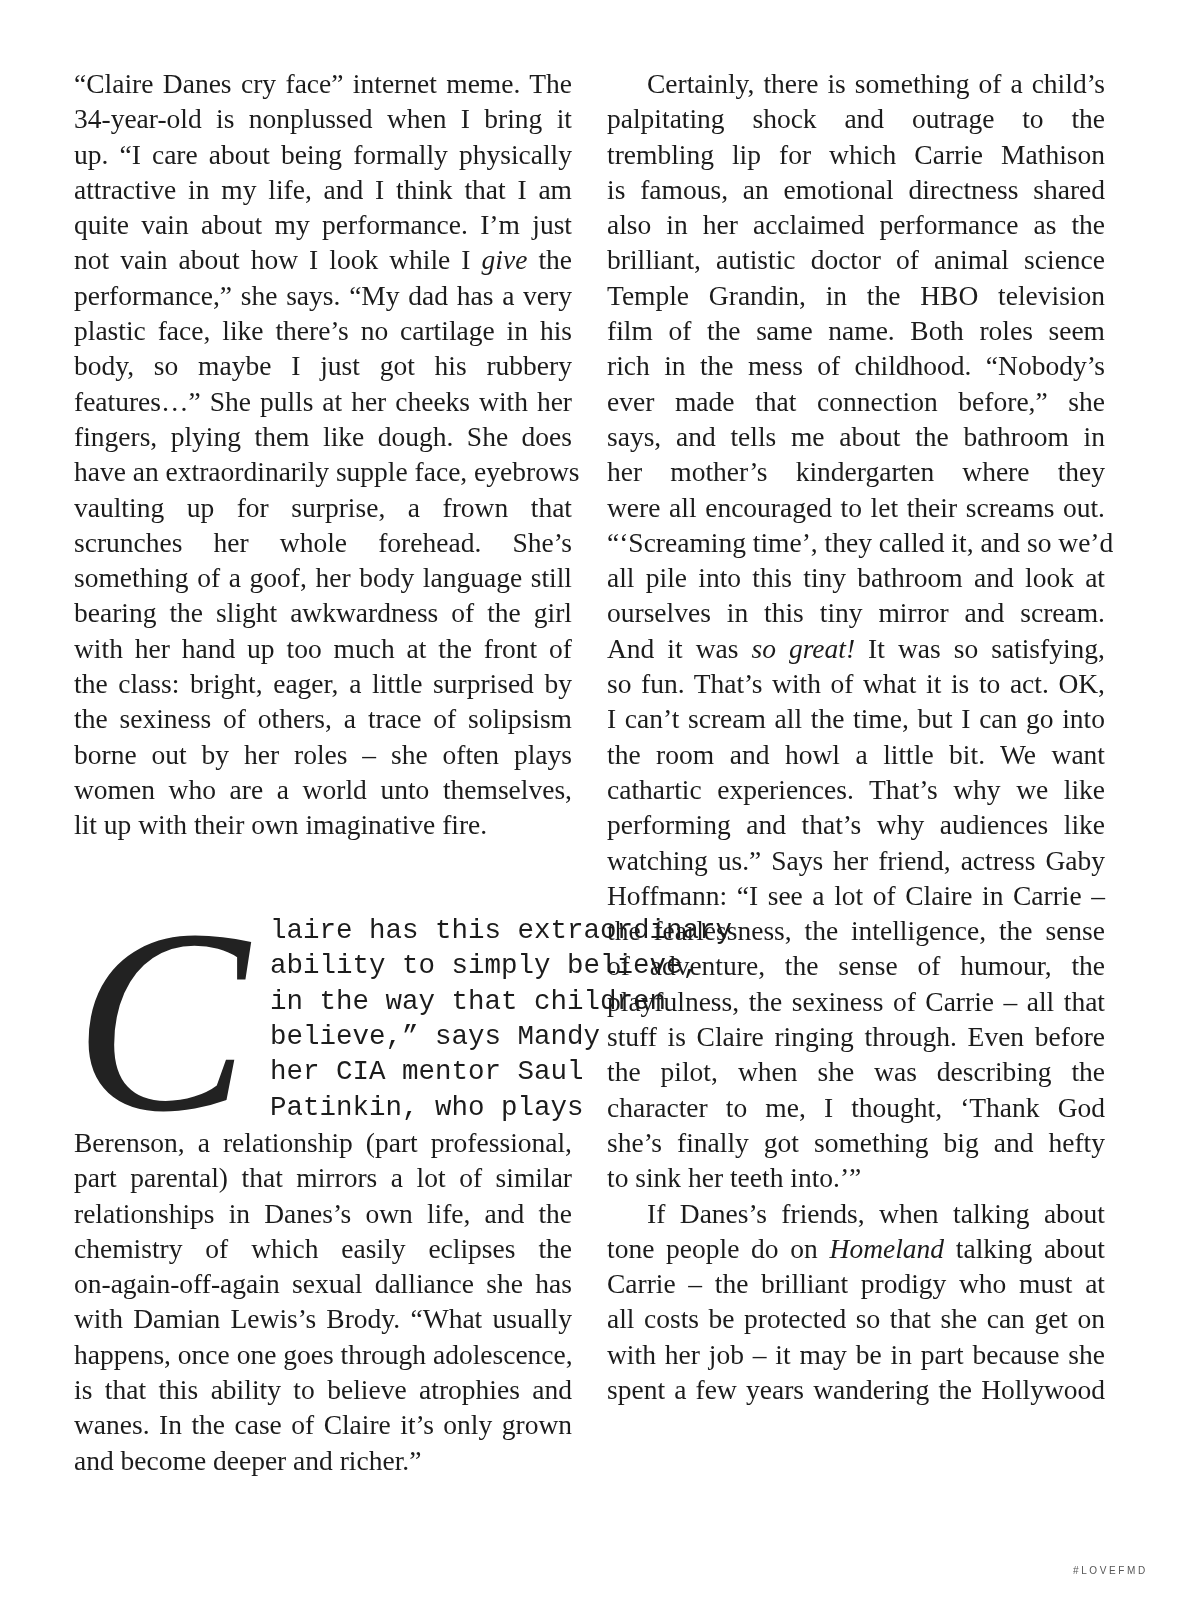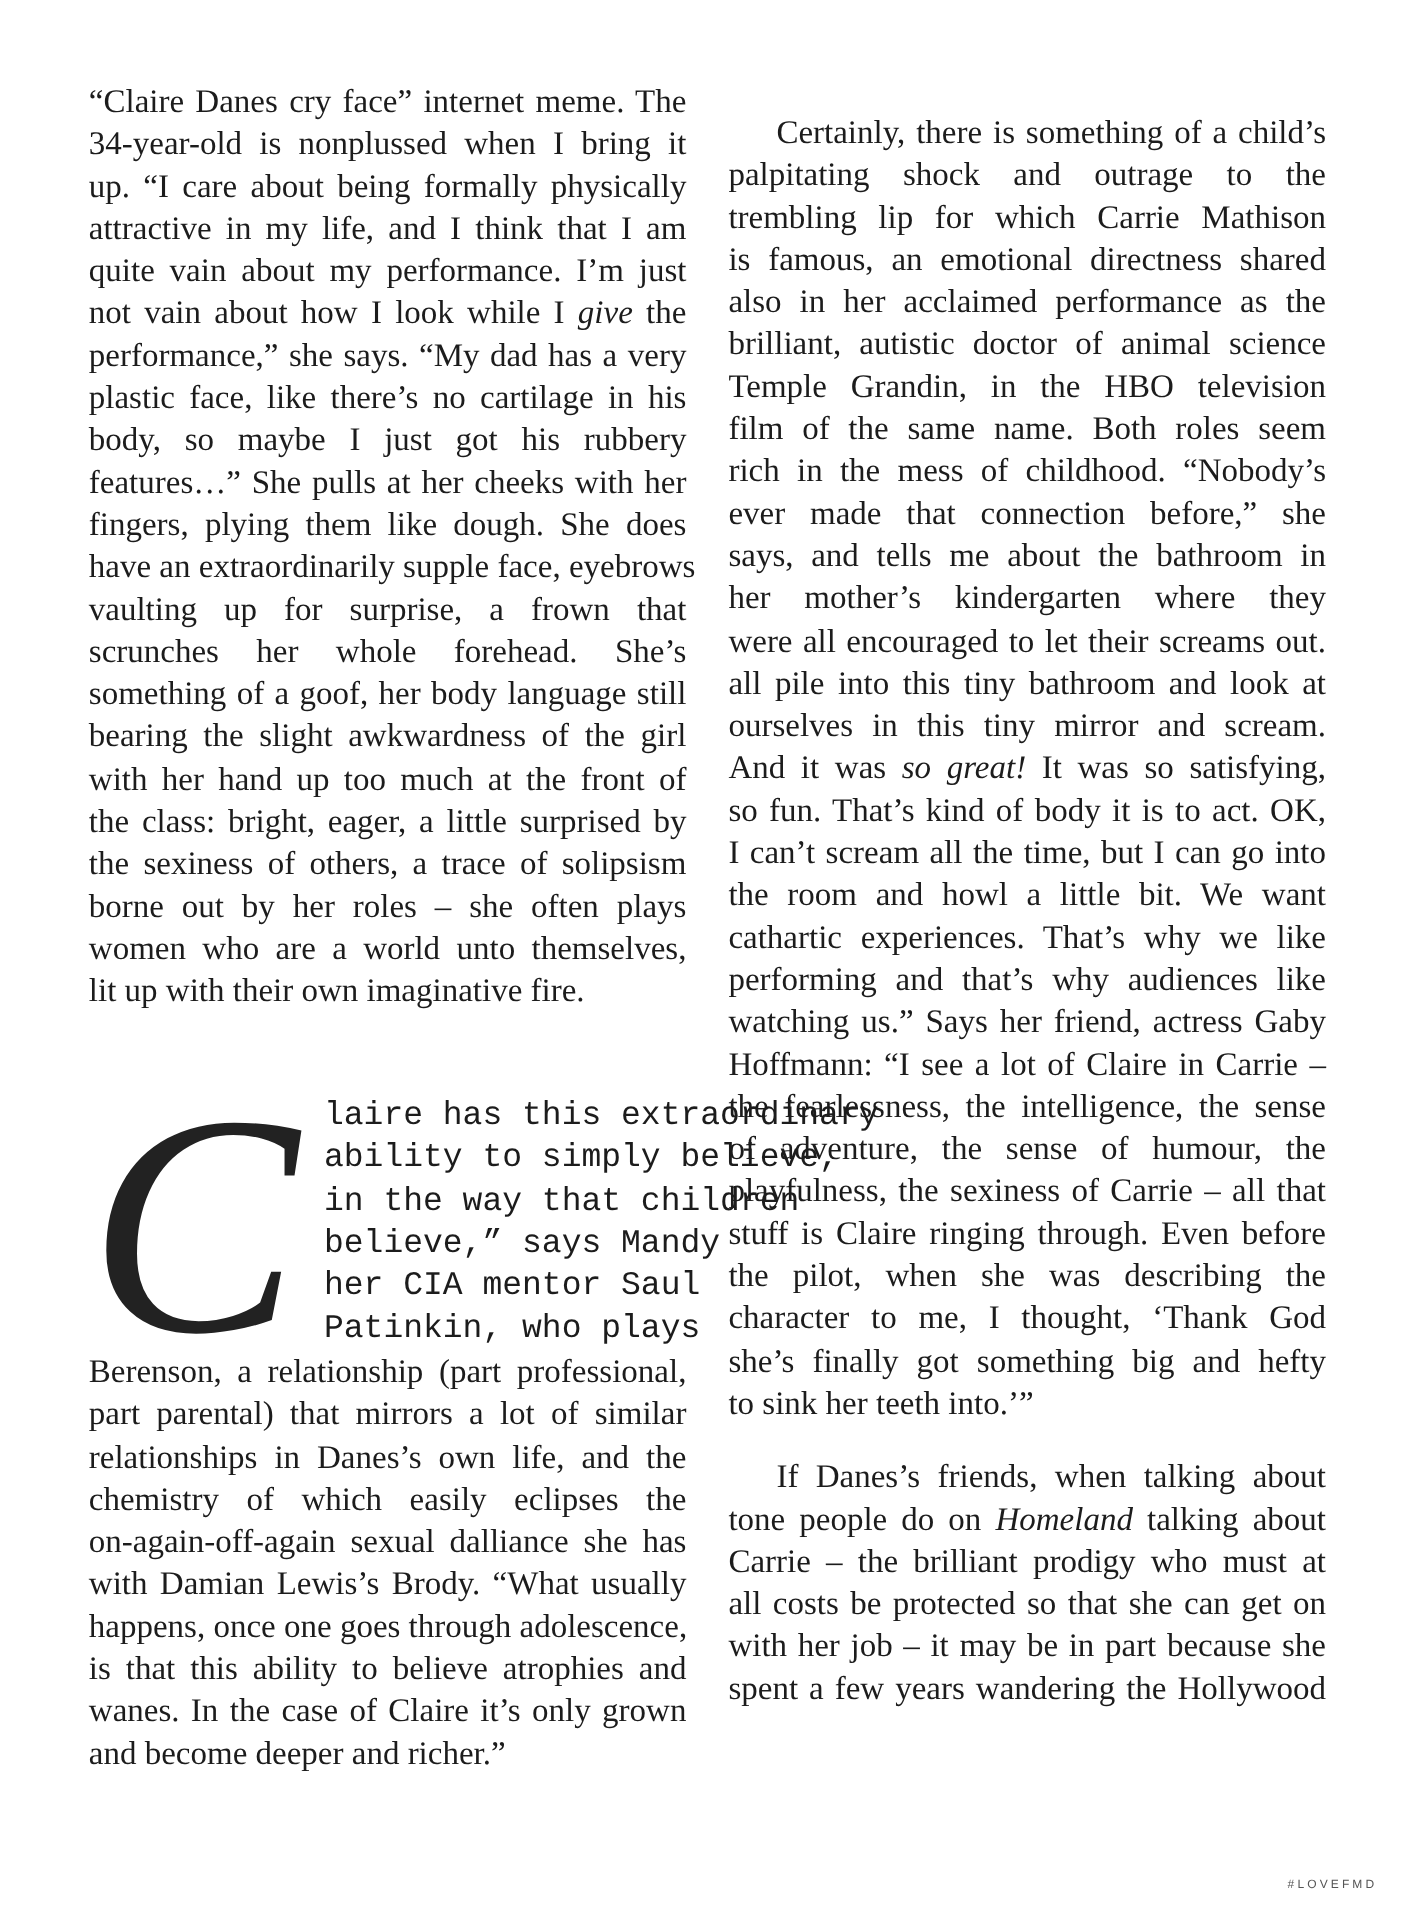--- a/index.html
+++ b/index.html
@@ -38,21 +38,20 @@
       text-align: justify;
       text-align-last: justify;
       overflow: visible;
     }
     .line.last {
       text-align: right;
       text-align-last: left;
     }
     .line.indent {
       padding-left: 40px;
-      margin-top: 26px;
     }
     .line.narrow {
       margin-left: 196px;
       font-family: Liberation Mono, monospace;
     }
     .line i, .line em { font-style: italic; }
 
     .gap { display: block; height: 35.3px; }
 
     .dropcap-block {
@@ -145,24 +144,25 @@
       <span class="line">is famous, an emotional directness shared</span>
       <span class="line">also in her acclaimed performance as the</span>
       <span class="line">brilliant, autistic doctor of animal science</span>
       <span class="line">Temple Grandin, in the HBO television</span>
       <span class="line">film of the same name. Both roles seem</span>
       <span class="line">rich in the mess of childhood. “Nobody’s</span>
       <span class="line">ever made that connection before,” she</span>
       <span class="line">says, and tells me about the bathroom in</span>
       <span class="line">her mother’s kindergarten where they</span>
       <span class="line">were all encouraged to let their screams out.</span>
+      <span class="line">“‘Screaming time’, they called it, and so we’d</span>
       <span class="line">all pile into this tiny bathroom and look at</span>
       <span class="line">ourselves in this tiny mirror and scream.</span>
       <span class="line"><span>And it was </span><i>so great!</i><span> It was so satisfying,</span></span>
-      <span class="line">so fun. That’s kind of body it is to act. OK,</span>
+      <span class="line">so fun. That’s with of what it is to act. OK,</span>
       <span class="line">I can’t scream all the time, but I can go into</span>
       <span class="line">the room and howl a little bit. We want</span>
       <span class="line">cathartic experiences. That’s why we like</span>
       <span class="line">performing and that’s why audiences like</span>
       <span class="line">watching us.” Says her friend, actress Gaby</span>
       <span class="line">Hoffmann: “I see a lot of Claire in Carrie –</span>
       <span class="line">the fearlessness, the intelligence, the sense</span>
       <span class="line">of adventure, the sense of humour, the</span>
       <span class="line">playfulness, the sexiness of Carrie – all that</span>
       <span class="line">stuff is Claire ringing through. Even before</span>

